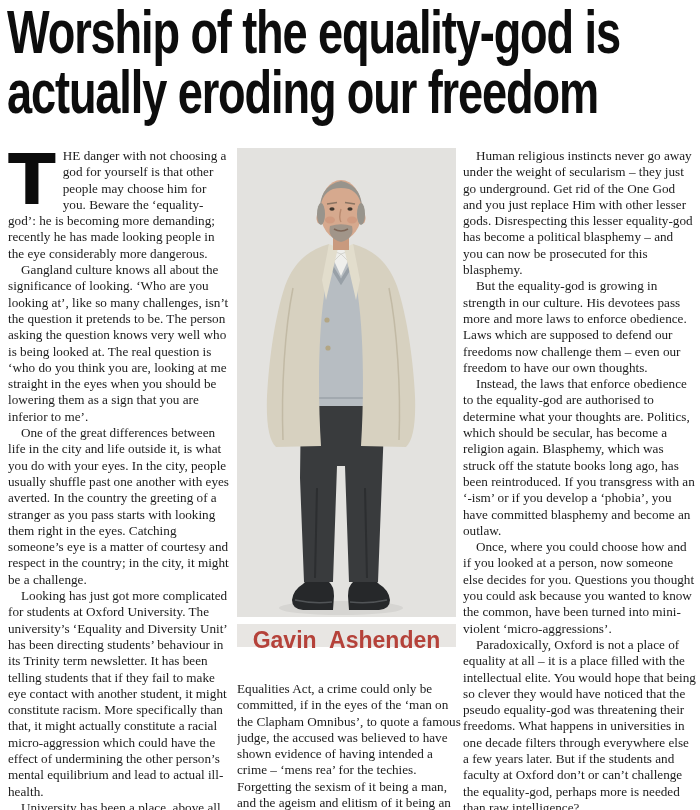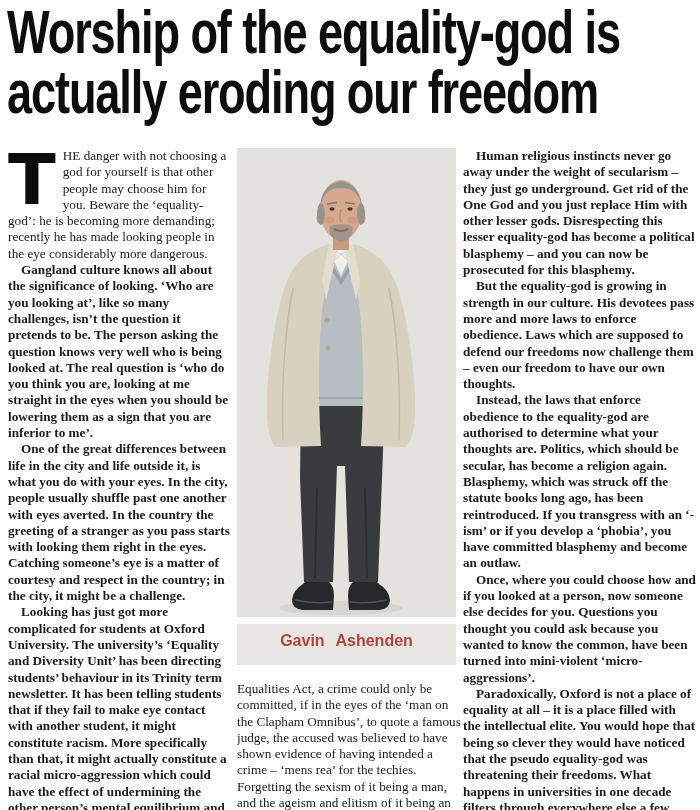--- a/index.html
+++ b/index.html
@@ -19,36 +19,36 @@
     position:absolute; top:148px; font-size:13.2px; line-height:16.3px;
     text-align:left; max-height:662px; overflow:hidden;
   }
   #col1 { left:8px;  width:223px; }
   #col3 { left:463px; width:233px; }
   #col2text {
     position:absolute; left:237px; top:681px; width:224px;
     font-size:13.2px; line-height:16.3px; max-height:129px; overflow:hidden;
   }
   .para { margin:0; }
-  .para.ind { text-indent:13px;font-weight:bold; }
+  .para.ind { text-indent:13px; }
   .dropcap {
     float:left; font-family:"DejaVu Sans", sans-serif; font-weight:700;
     font-size:70px; line-height:56px; padding:4px 7px 0 0; color:#0c0c0c;
   }
   
   #photobox {
     position:absolute; left:237px; top:148px; width:219px; height:469px;
     background:#e3e2df; overflow:hidden;
   }
   #photobox svg { display:block; }
   #caption {
-    position:absolute; left:237px; top:624px; width:219px; height:41px;
+    position:absolute; left:237px; top:624px; width:219px; height:23px;
     background:#e8e6e3; text-align:center;
     font-family:"Liberation Sans", sans-serif; font-weight:700;
-    font-size:16px; line-height:33px; word-spacing:7px; letter-spacing:0px;
+    font-size:23px; line-height:33px; word-spacing:7px; letter-spacing:0px;
   }
 </style>
 </head>
 <body>
 
 <div id="page">
 
   <div id="headline">
     <div>Worship of the equality-god is</div>
     <div>actually eroding our freedom</div>

